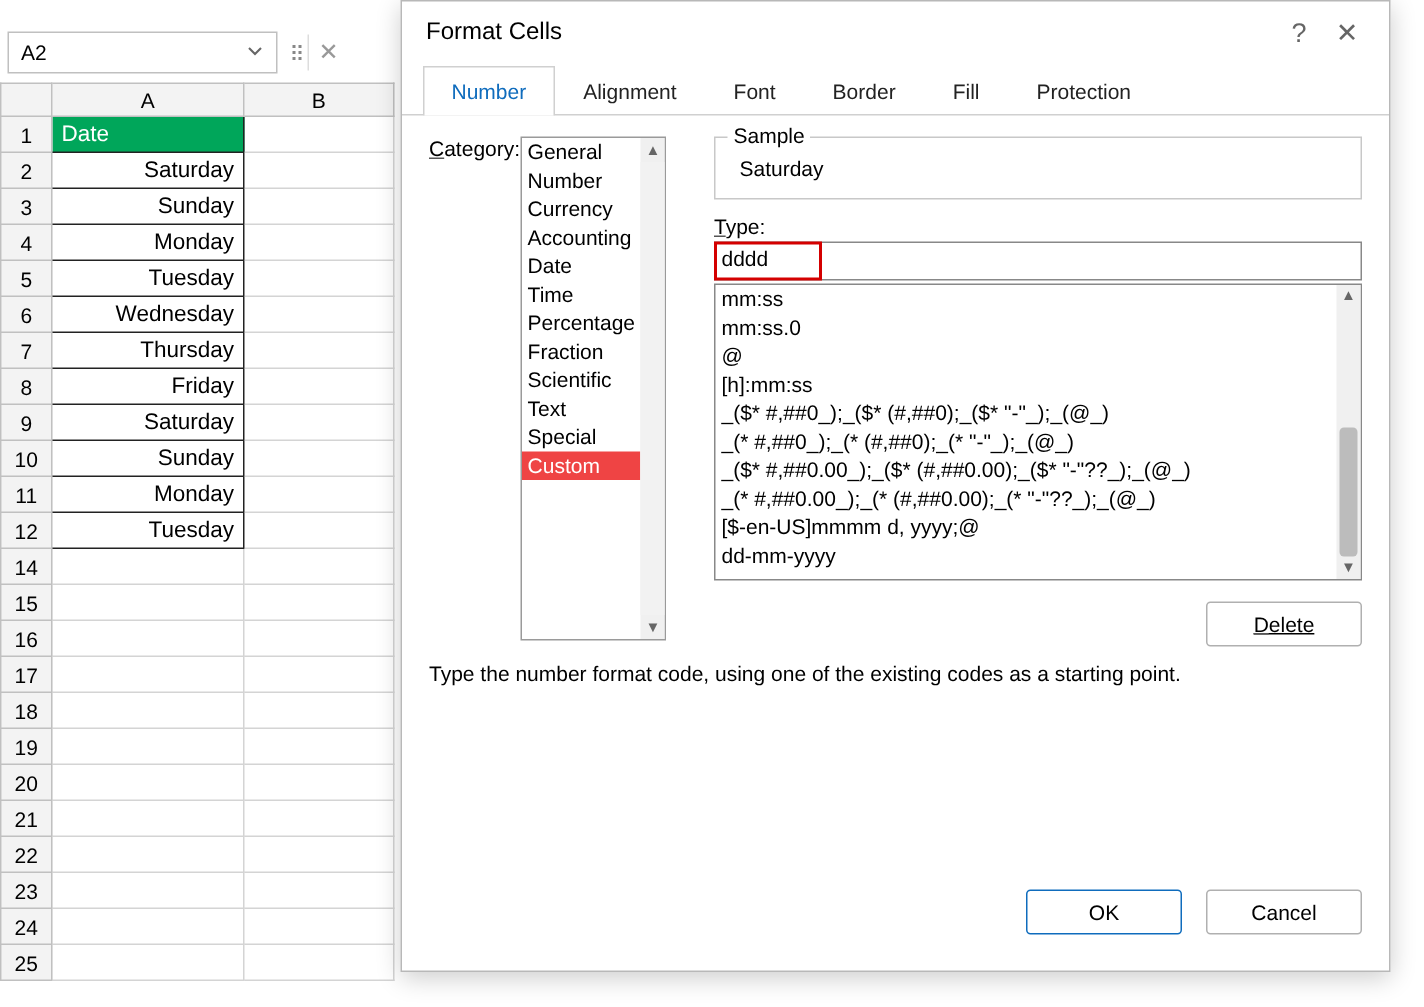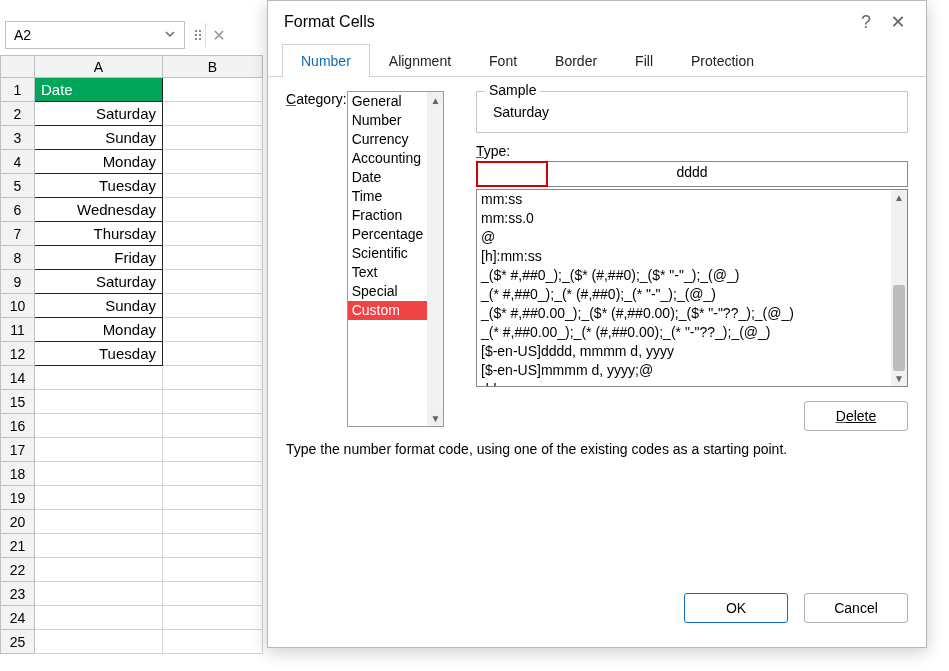--- a/index.html
+++ b/index.html
@@ -431,22 +431,22 @@
           <span class="label-underline">C</span><span>ategory:</span>
         </div>
         <div class="list-frame">
           <div class="listbox" id="category-list">
               <div class="item">General</div>
               <div class="item">Number</div>
               <div class="item">Currency</div>
               <div class="item">Accounting</div>
               <div class="item">Date</div>
               <div class="item">Time</div>
+              <div class="item">Percentage</div>
               <div class="item">Fraction</div>
-              <div class="item">Percentage</div>
               <div class="item">Scientific</div>
               <div class="item">Text</div>
               <div class="item">Special</div>
               <div class="item selected">Custom</div>
             </div>
           <div class="scroll-channel">
             <div class="scroll-arrow">▲</div>
             <div class="scroll-track"></div>
             <div class="scroll-arrow">▼</div>
           </div>
@@ -455,38 +455,37 @@
 
       <div class="right-col">
         <div class="sample-frame">
           <span class="legend">Sample</span>
           <div class="sample-value">Saturday</div>
         </div>
 
         <div class="type-label">
           <span class="label-underline">T</span><span>ype:</span>
         </div>
-        <div style="position:relative;text-align:center;">
+        <div style="position:relative;">
           <div class="type-input">
             <span>dddd</span>
           </div>
           <div class="type-highlight"></div>
         </div>
 
         <div class="type-list">
           <div class="items" id="type-list">
               <div class="item">mm:ss</div>
               <div class="item">mm:ss.0</div>
               <div class="item">@</div>
               <div class="item">[h]:mm:ss</div>
               <div class="item">_($* #,##0_);_($* (#,##0);_($* "-"_);_(@_)</div>
               <div class="item">_(* #,##0_);_(* (#,##0);_(* "-"_);_(@_)</div>
               <div class="item">_($* #,##0.00_);_($* (#,##0.00);_($* "-"??_);_(@_)</div>
               <div class="item">_(* #,##0.00_);_(* (#,##0.00);_(* "-"??_);_(@_)</div>
-              <div class="item">[$-en-US]dddd, mmmm d, yyyy</div>
               <div class="item">[$-en-US]mmmm d, yyyy;@</div>
               <div class="item">dd-mm-yyyy</div>
             </div>
           <div class="type-scroll">
             <div class="scroll-arrow">▲</div>
             <div class="type-scroll-track">
                 <div class="thumb"></div>
               </div>
             <div class="scroll-arrow">▼</div>
           </div>

